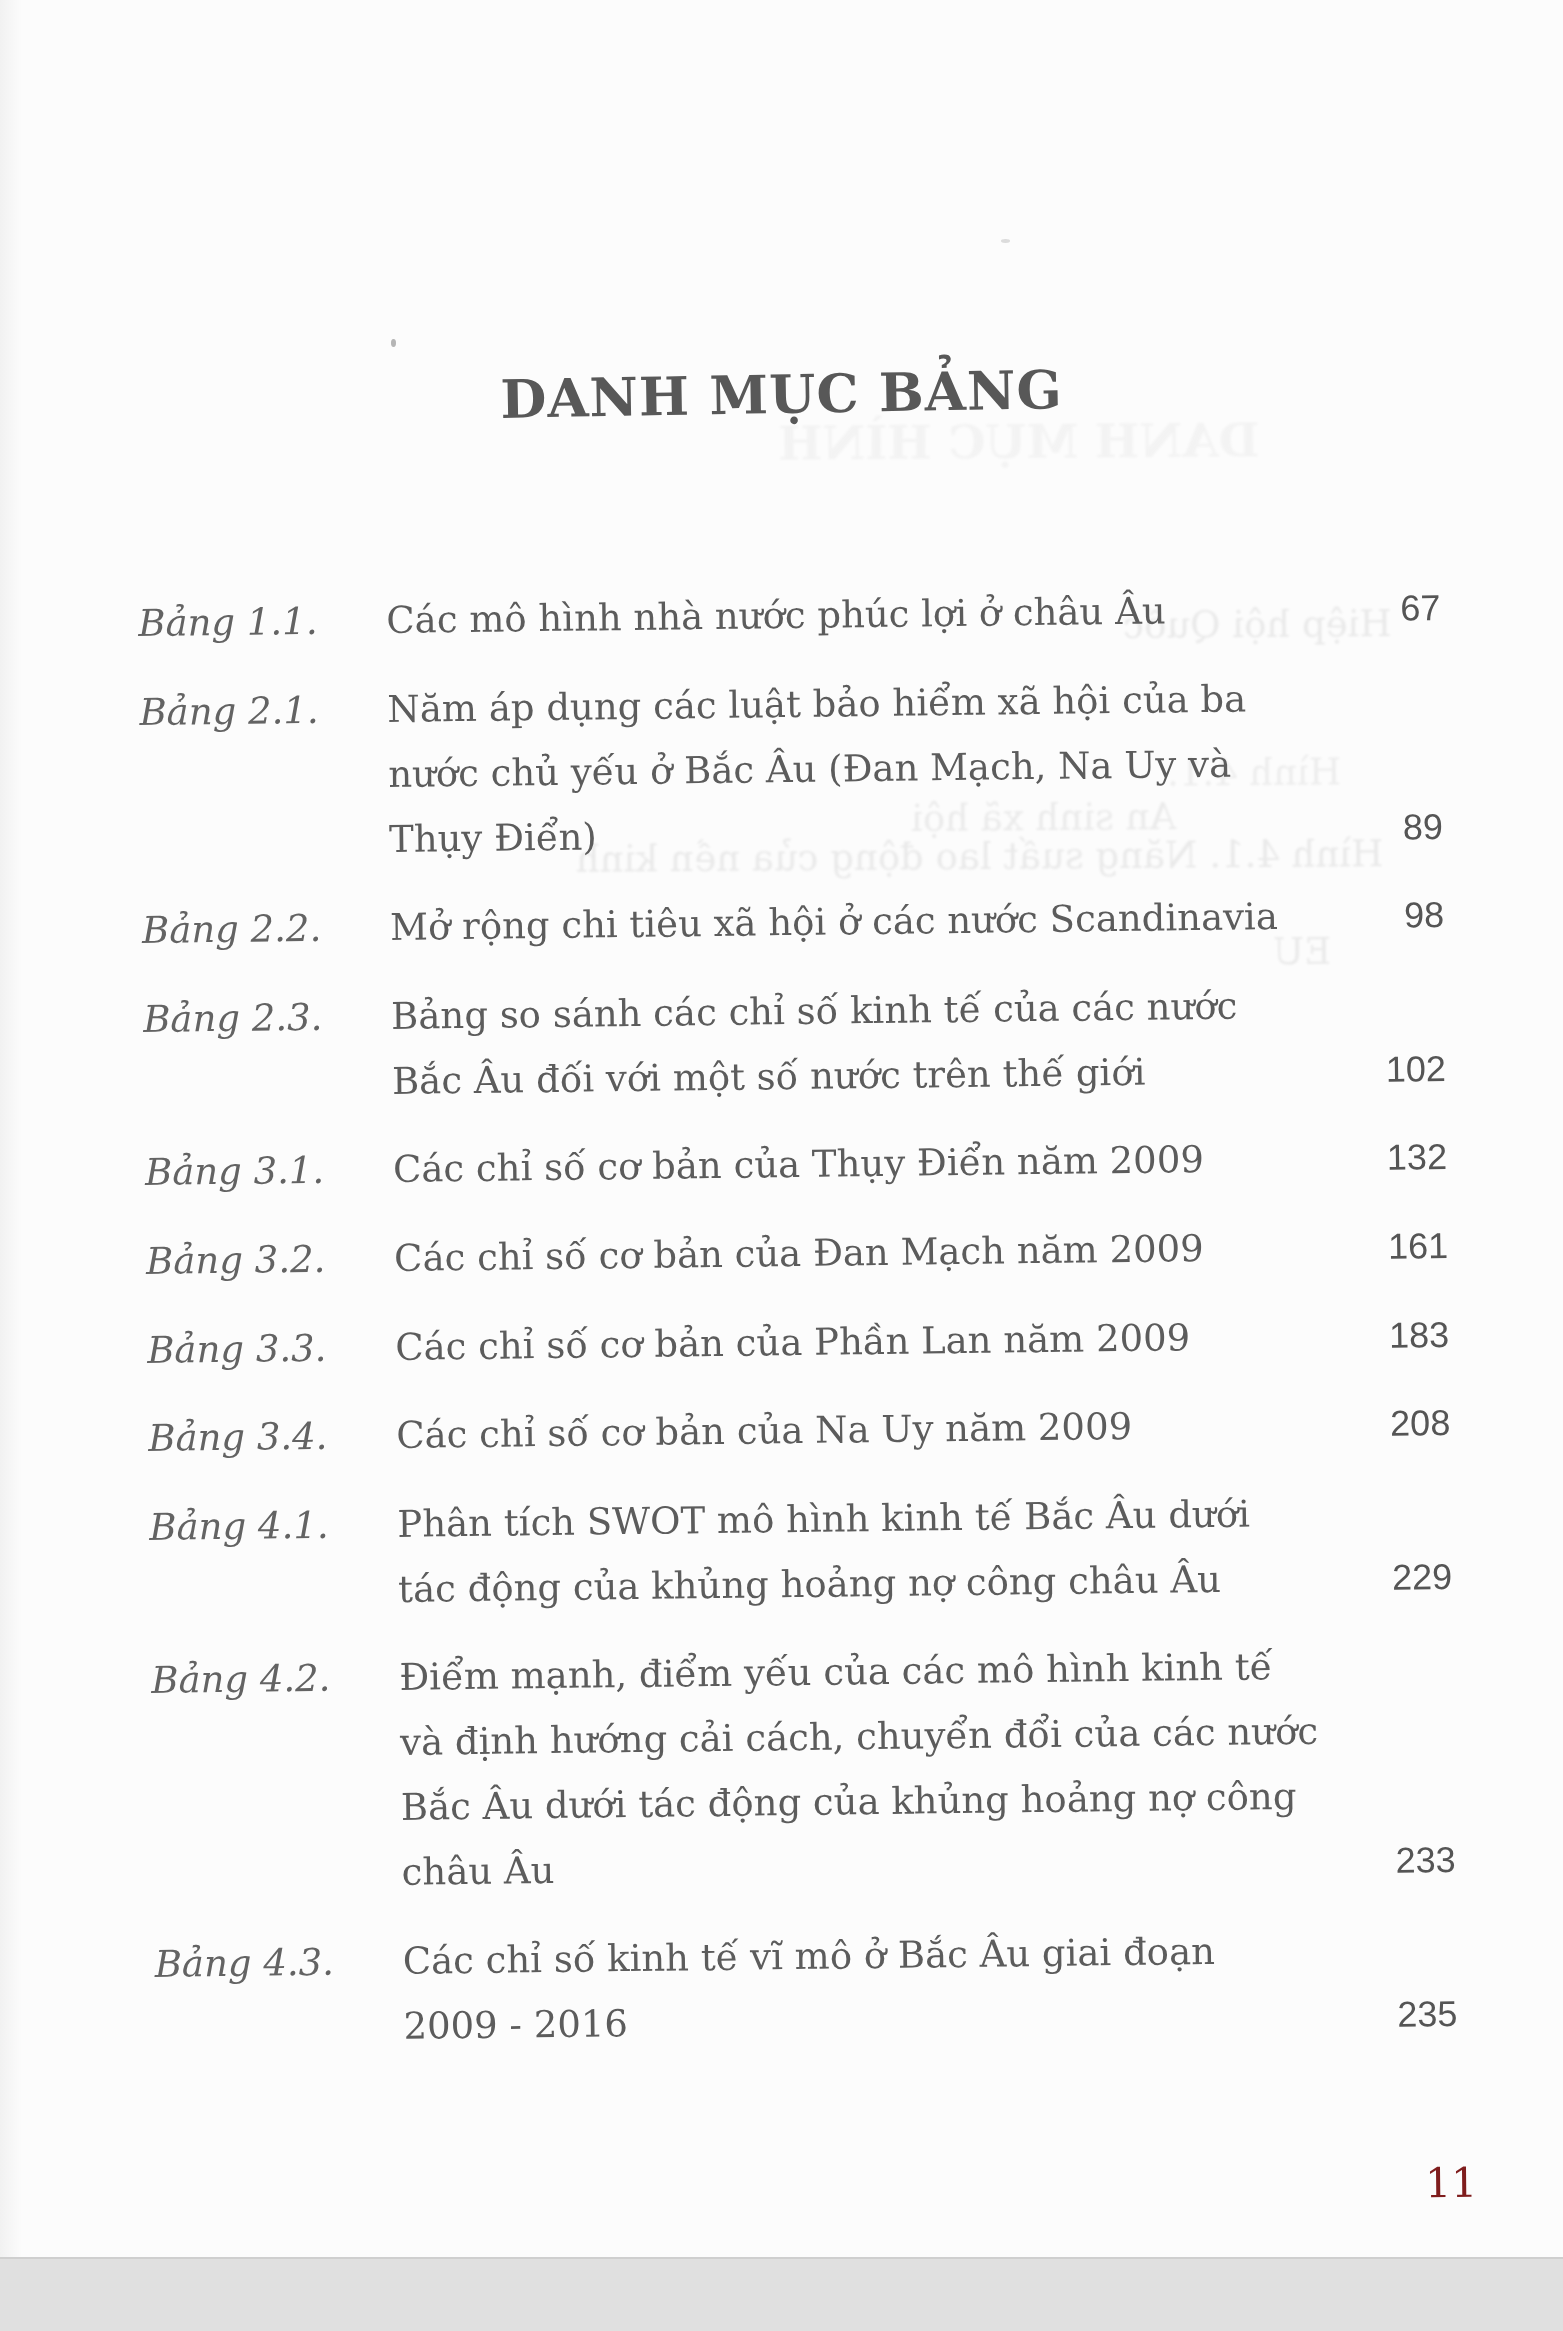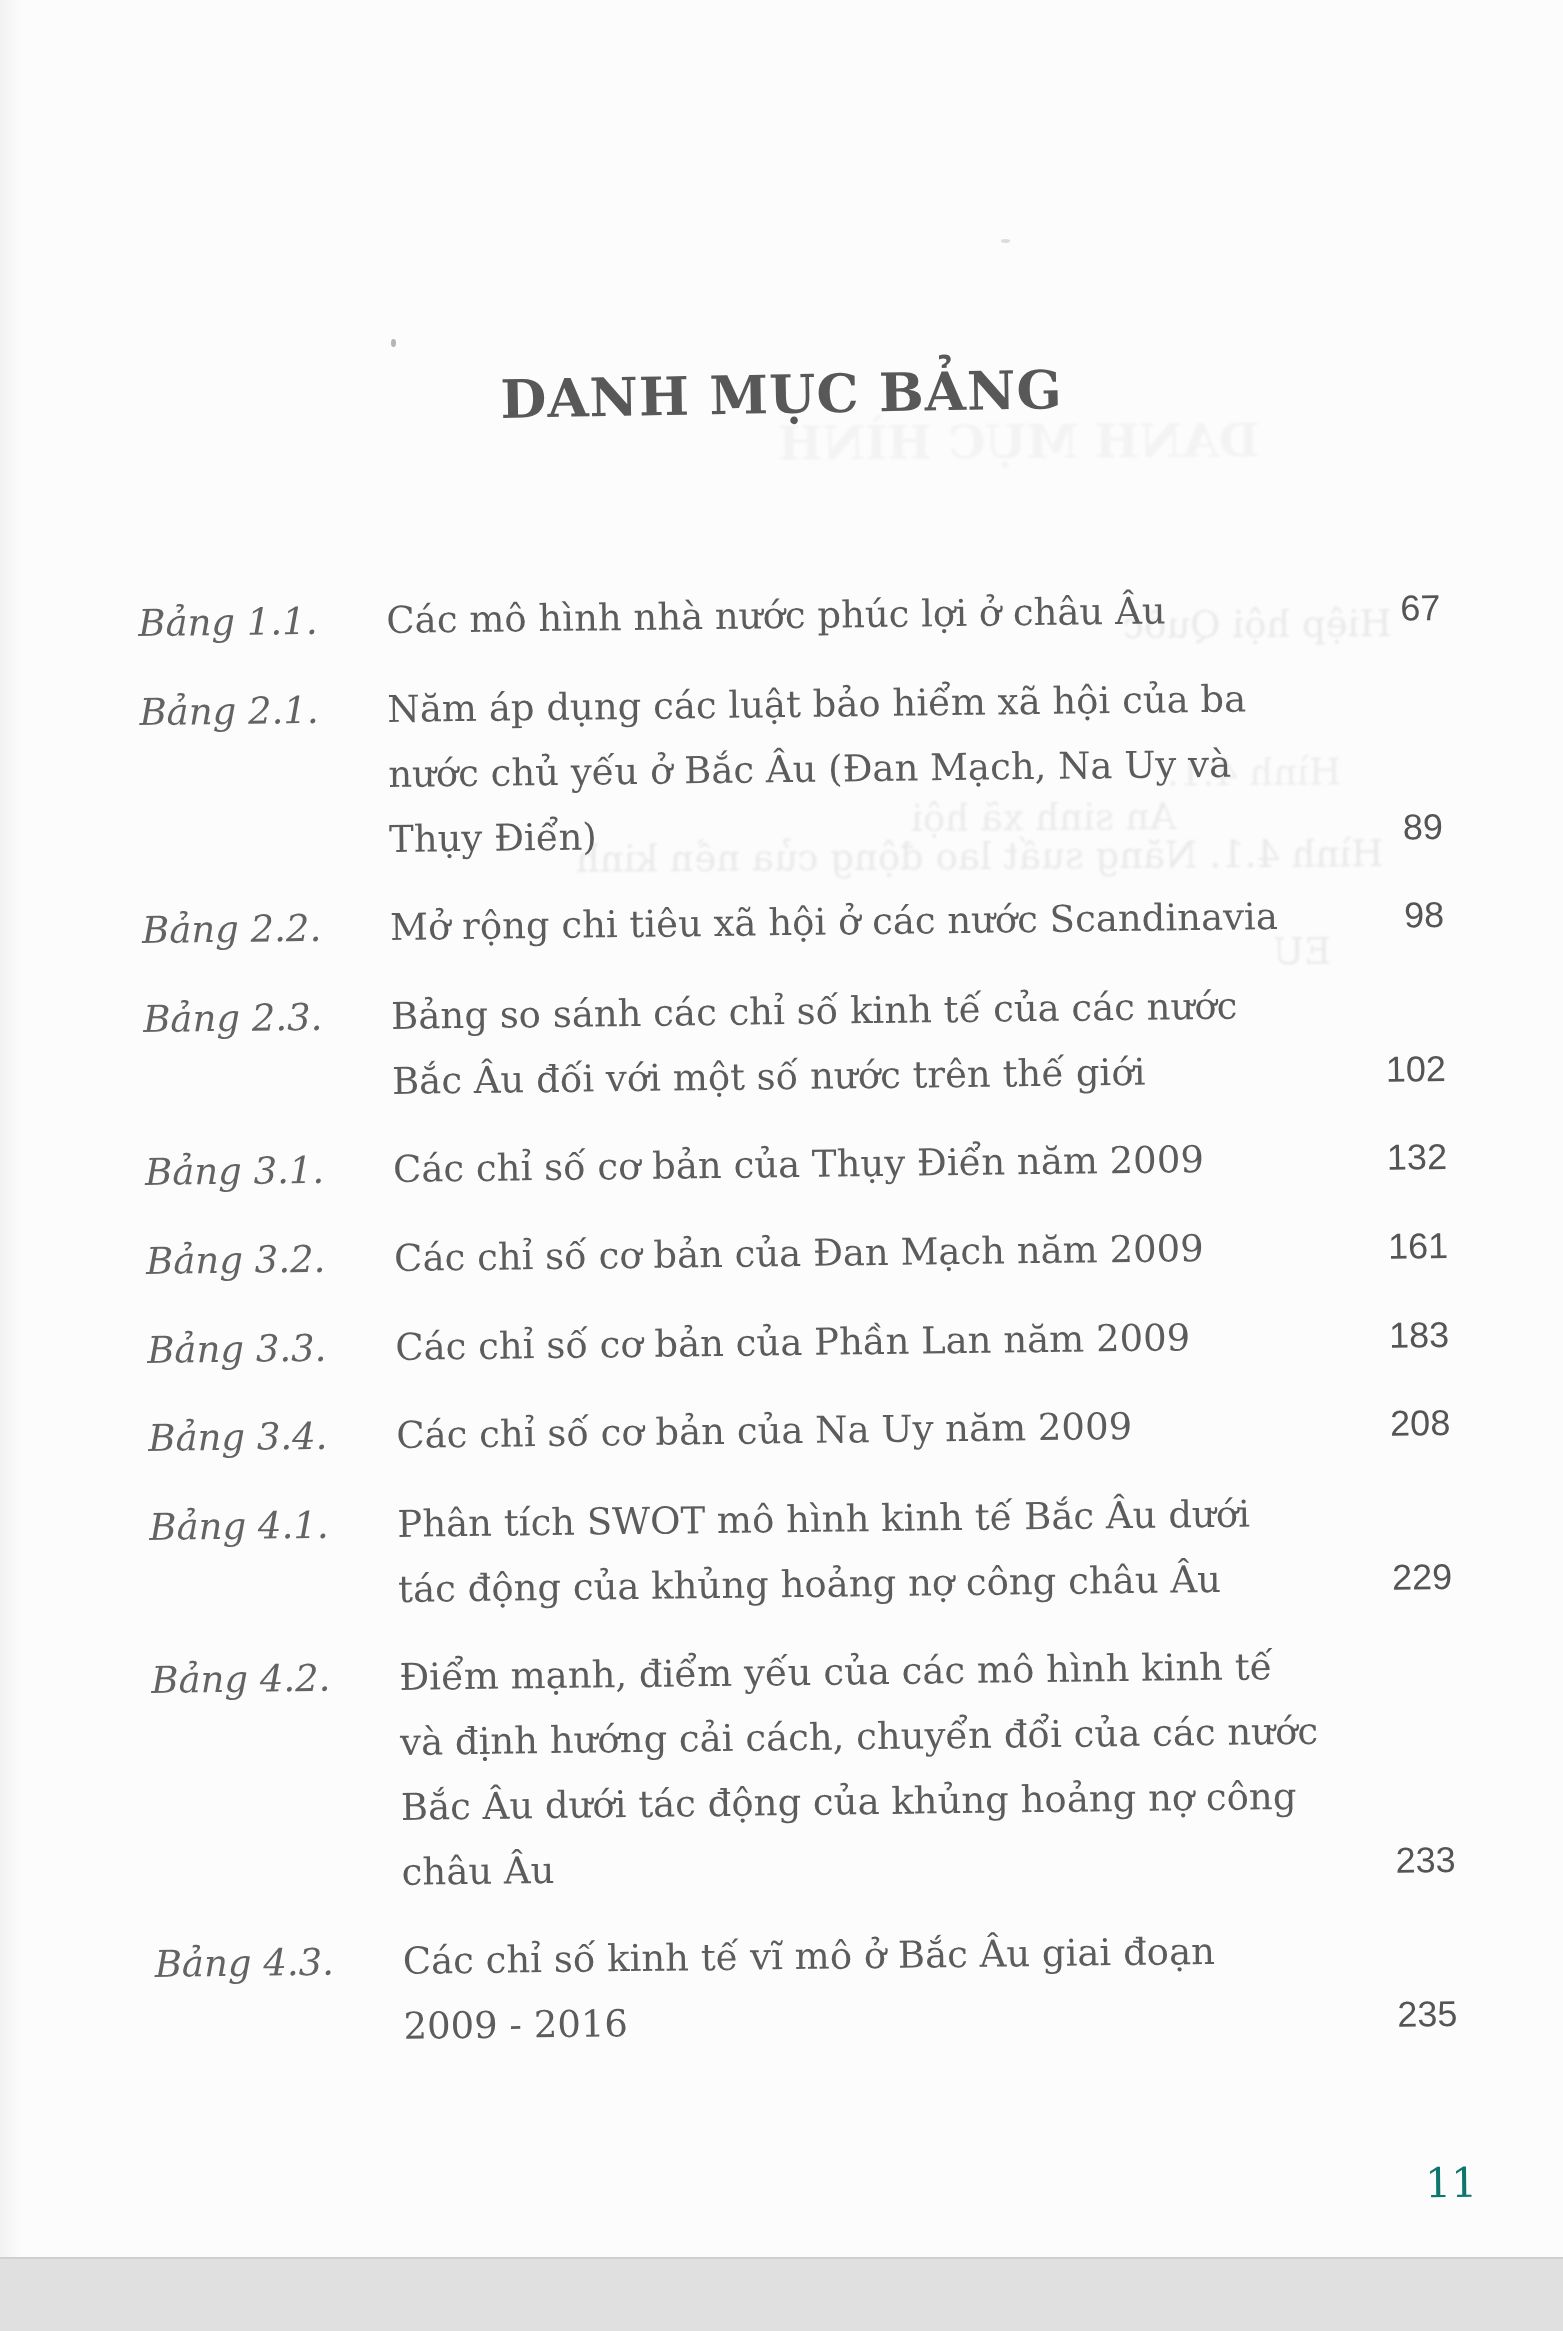--- a/index.html
+++ b/index.html
@@ -66,21 +66,21 @@
     text-align: right;
     align-self: flex-end;
     font-family: "Liberation Sans", sans-serif;
     font-size: 36px;
     color: #555555;
   }
   .folio {
     position: absolute;
     right: 123px; top: 2159px;
     font-size: 41px;
-    color: #0f766e;
+    color: #7f1d1d;
     transform: rotate(-0.6deg);
   }
   
   .ghost {
     position: absolute;
     color: #6f6f6f;
     transform: scaleX(-1) rotate(0.4deg);
     filter: blur(1.3px);
     white-space: nowrap;
     font-size: 37px;

